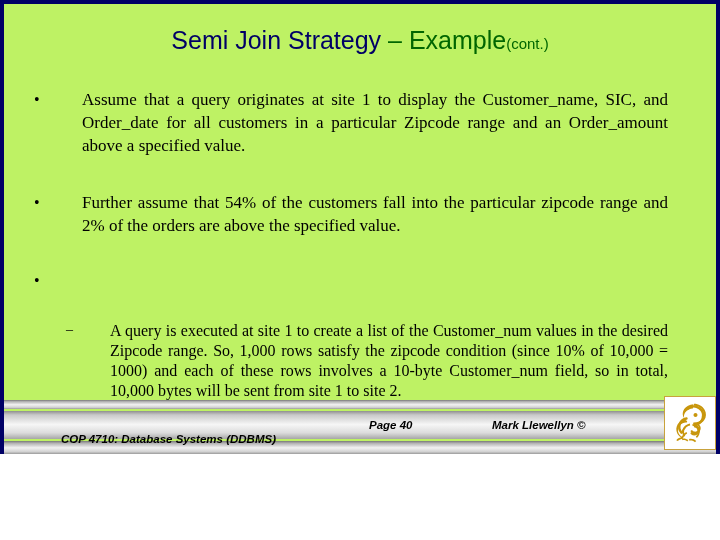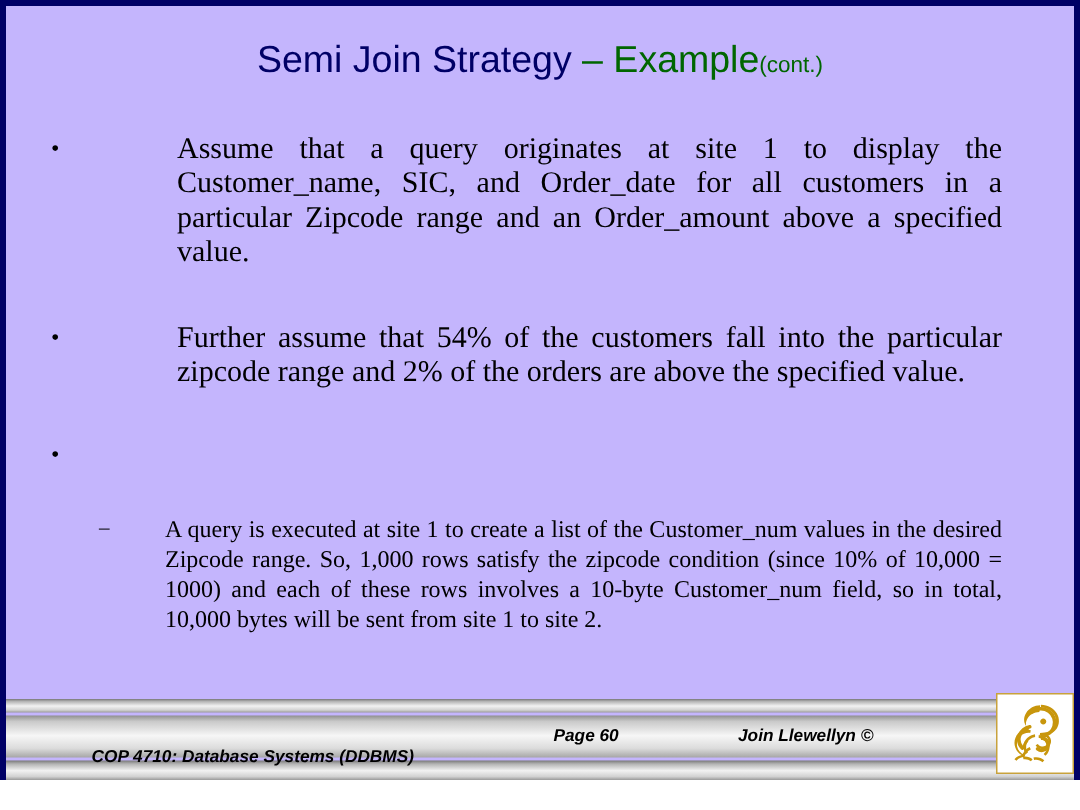--- a/index.html
+++ b/index.html
@@ -10,23 +10,23 @@
   body {
     width: 720px;
     height: 540px;
     overflow: hidden;
     font-family: "Liberation Serif", serif;
   }
 
   #slide {
     position: relative;
     width: 720px;
-    height: 520px;
+    height: 454px;
     box-sizing: border-box;
-    background: #c4b5fd;
+    background: #bef264;
     border-top: 4px solid #000066;
     border-left: 4px solid #000066;
     border-right: 4px solid #000066;
     border-bottom: 0;
     overflow: hidden;
   }
 
   
   #title-area {
     position: absolute;
@@ -98,23 +98,22 @@
   }
 
   .bullet-text {
     flex: 1 1 auto;
     color: #000000;
     font-family: "Liberation Serif", serif;
     text-align: justify;
     text-justify: inter-word;
   }
   .bullet-row.lvl1 .bullet-text {
-    font-size: 20px;
+    font-size: 17px;
     line-height: 23px;
-    margin-left: 36px;
   }
   .bullet-row.lvl2 .bullet-text {
     font-size: 16px;
     line-height: 20px;
   }
 
   .spacer-lg { height: 16px; }
   .spacer-md { height: 14px; }
 
   
@@ -218,22 +217,22 @@
 
   </div>
 
   <div id="footer">
     <div class="bar" id="bar-top"></div>
     <div class="bar" id="bar-main"></div>
     <div class="bar" id="bar-bottom"></div>
 
     <div id="footer-text">
       <span id="footer-course">COP 4710: Database Systems  (DDBMS)</span>
-      <span id="footer-page">Page 60</span>
-      <span id="footer-author">Join Llewellyn ©</span>
+      <span id="footer-page">Page 40</span>
+      <span id="footer-author">Mark Llewellyn ©</span>
     </div>
 
     <div id="logo-box">
       <svg width="42" height="44" viewBox="0 0 42 44">
         <g fill="#c8960c">
           <path d="M24.5 3.2c-4.0 0.1 -7.4 2.0 -9.3 4.9 -1.6 2.5 -1.9 5.3 -0.9 7.6 0.5 1.1 1.3 2.0 2.3 2.6 -2.6 0.3 -5.0 1.5 -6.7 3.4 -2.1 2.3 -3.0 5.4 -2.4 8.3 0.5 2.7 2.2 5.0 4.6 6.3 -1.9 0.4 -3.6 1.4 -4.8 2.9 l1.4 0.9 c1.3 -1.5 3.2 -2.4 5.2 -2.4 l0.0 -1.5 c-2.5 -0.9 -4.3 -3.0 -4.8 -5.5 -0.5 -2.4 0.3 -4.9 2.0 -6.7 1.7 -1.8 4.2 -2.7 6.7 -2.4 l0.4 -1.7 c-1.3 -0.4 -2.3 -1.2 -2.8 -2.3 -0.8 -1.8 -0.5 -4.0 0.8 -6.0 1.6 -2.4 4.4 -3.9 7.7 -4.0 z"></path>
           <path d="M25.0 2.8 c4.6 0.0 8.6 2.4 10.6 5.9 1.9 3.3 1.8 7.3 -0.3 10.3 -1.4 2.0 -3.6 3.4 -6.1 3.9 1.0 0.6 1.8 1.5 2.2 2.6 0.6 1.6 0.3 3.4 -0.8 4.8 -1.2 1.5 -3.2 2.3 -5.2 2.1 -1.7 -0.2 -3.2 -1.1 -4.0 -2.5 l1.5 -0.9 c0.6 0.9 1.6 1.5 2.7 1.6 1.4 0.2 2.8 -0.4 3.6 -1.4 0.7 -0.9 0.9 -2.1 0.5 -3.2 -0.4 -1.1 -1.4 -1.9 -2.6 -2.1 l-3.0 -0.5 0.3 -1.8 3.0 -0.3 c2.6 -0.3 4.9 -1.6 6.2 -3.5 1.7 -2.4 1.8 -5.6 0.2 -8.3 -1.7 -2.9 -5.0 -4.8 -8.8 -4.8 z"></path>
           <path d="M21.0 22.5 c-3.2 0.5 -5.9 2.5 -7.1 5.3 -1.1 2.6 -0.7 5.6 1.0 7.9 l1.4 -1.0 c-1.3 -1.8 -1.6 -4.1 -0.8 -6.1 0.9 -2.2 3.0 -3.8 5.6 -4.2 z"></path>
           <path d="M23.5 23.0 c3.5 0.6 6.2 3.0 7.0 6.1 0.7 2.8 -0.3 5.8 -2.6 7.8 l-1.1 -1.3 c1.8 -1.5 2.6 -3.8 2.1 -6.0 -0.6 -2.4 -2.7 -4.3 -5.5 -4.8 z"></path>
           <path d="M17.5 31.0 c-2.6 1.2 -4.5 3.4 -5.2 6.0 l1.7 0.5 c0.6 -2.1 2.1 -3.9 4.2 -4.9 z"></path>

